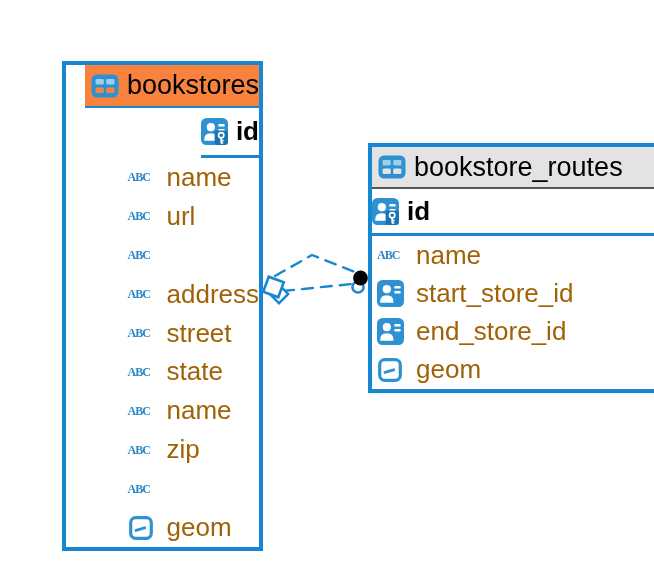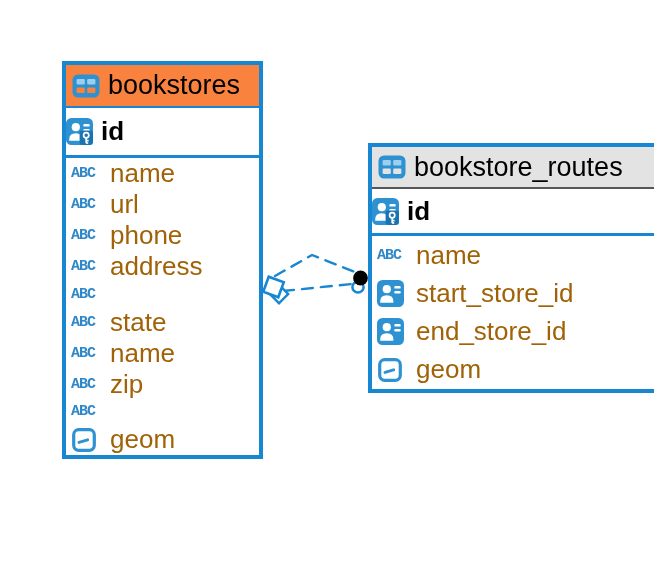--- a/index.html
+++ b/index.html
@@ -17,21 +17,21 @@
   }
   .entity {
     position:absolute;
     background:#fff;
     border:4px solid var(--blue);
     box-sizing:border-box;
     display:flex;
     flex-direction:column;
     z-index:2;
   }
-  #t-bookstores { left:62px; top:61px; width:201px; height:398px; }
+  #t-bookstores { left:62px; top:61px; width:201px; height:490px;align-items:flex-end; }
   #t-routes     { left:368px; top:143px; width:322px; height:250px; }
 
   .hdr {
     display:flex; align-items:center;
     padding-left:6px;
     flex:0 0 auto;
     border-bottom:2px solid var(--blue);
   }
   #hdr-bookstores { height:41px; --cell2:#F8823E; }
   #hdr-routes     { height:40px; --cell2:#E3E3E3; border-bottom-color:#565656; }
@@ -50,22 +50,22 @@
   .cols { flex:1 1 auto; display:flex; flex-direction:column; min-height:0; }
   .crow {
     flex:1 1 0;
     display:flex; align-items:center;
     padding-left:5px;
   }
   .cname { font-size:26px; color:#a16207; margin-left:8px; white-space:nowrap; }
 
   .islot { width:31px; flex:0 0 31px; display:flex; align-items:center; }
   .abc {
-    font-family:Liberation Mono, monospace;
-    font-weight:800; font-size:15px; letter-spacing:-1px;
+    font-family:Liberation Serif, serif;
+    font-weight:800; font-size:12px; letter-spacing:-1px;
     color:var(--abc-blue);
     line-height:1;
   }
   .ic-hdr  { width:28px; height:24px; flex:0 0 28px; }
   .ic-key  { width:27px; height:27px; }
   .ic-geom { width:24px; height:24px; margin-left:1px; }
 
   #overlay {
     position:absolute; left:0; top:0; width:654px; height:570px;
     z-index:3; pointer-events:none;
@@ -132,32 +132,32 @@
     <div class="crow">
       <span class="islot">
           <span class="abc">ABC</span>
         </span>
       <span class="cname">url</span>
     </div>
     <div class="crow">
       <span class="islot">
           <span class="abc">ABC</span>
         </span>
-      <span class="cname">phone</span>
     </div>
     <div class="crow">
       <span class="islot">
           <span class="abc">ABC</span>
         </span>
       <span class="cname">address</span>
     </div>
     <div class="crow">
       <span class="islot">
           <span class="abc">ABC</span>
         </span>
+      <span class="cname">street</span>
     </div>
     <div class="crow">
       <span class="islot">
           <span class="abc">ABC</span>
         </span>
       <span class="cname">state</span>
     </div>
     <div class="crow">
       <span class="islot">
           <span class="abc">ABC</span>

